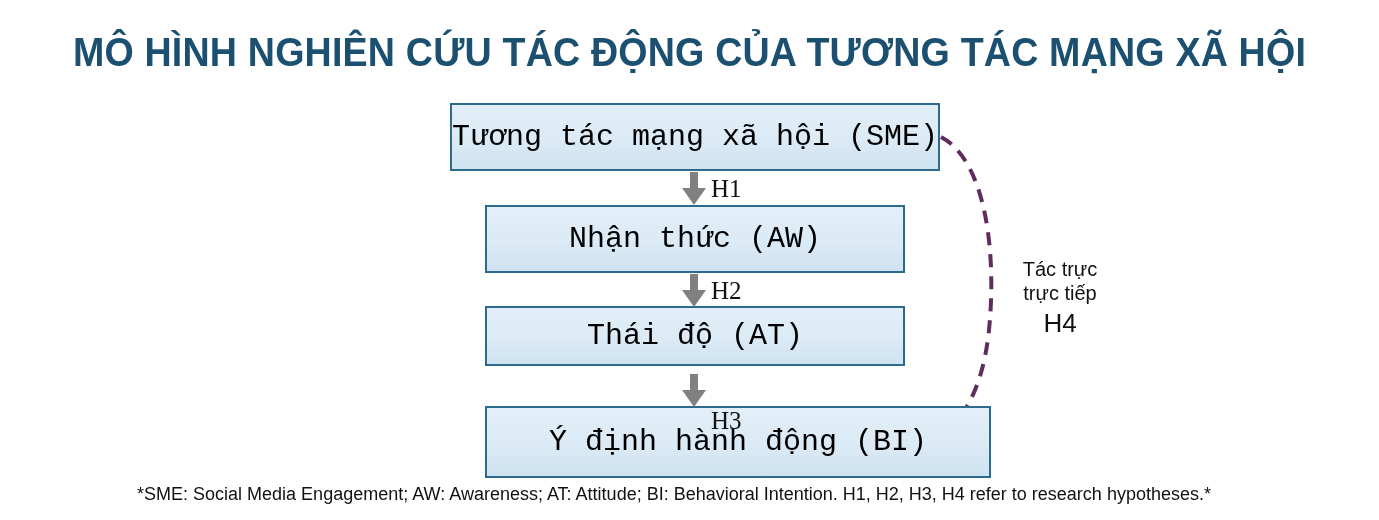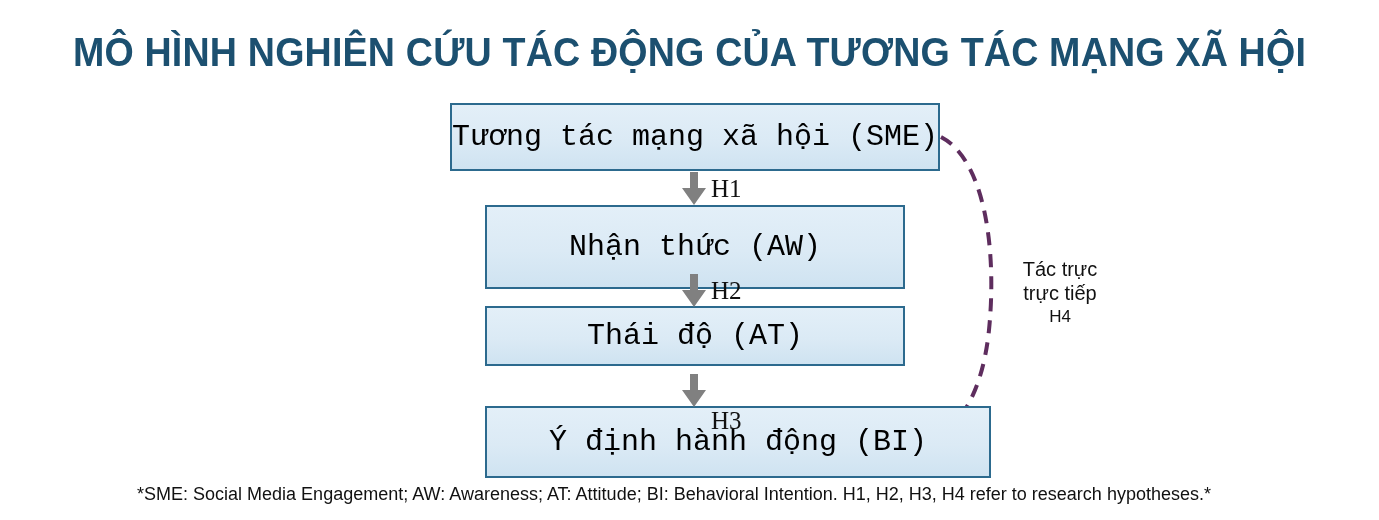--- a/index.html
+++ b/index.html
@@ -59,21 +59,21 @@
   #node-sme {
     left: 450px;
     top: 103px;
     width: 490px;
     height: 68px;
   }
   #node-aw {
     left: 485px;
     top: 205px;
     width: 420px;
-    height: 84px;
+    height: 68px;
   }
   #node-at {
     left: 485px;
     top: 306px;
     width: 420px;
     height: 60px;
     text-align: right;
   }
   #node-bi {
     left: 485px;
@@ -111,21 +111,22 @@
     top: 257px;
     width: 130px;
     text-align: center;
     font-size: 20px;
     line-height: 24px;
     color: #111111;
     font-family: "Liberation Sans", sans-serif;
   }
   #direct-effect-note .note-h4 {
     display: block;
-    font-size: 17px;
+    margin-top: 6px;
+    font-size: 26px;
   }
 
   
   #footnote {
     position: absolute;
     left: 0;
     top: 484px;
     width: 1348px;
     text-align: center;
     font-size: 18px;

